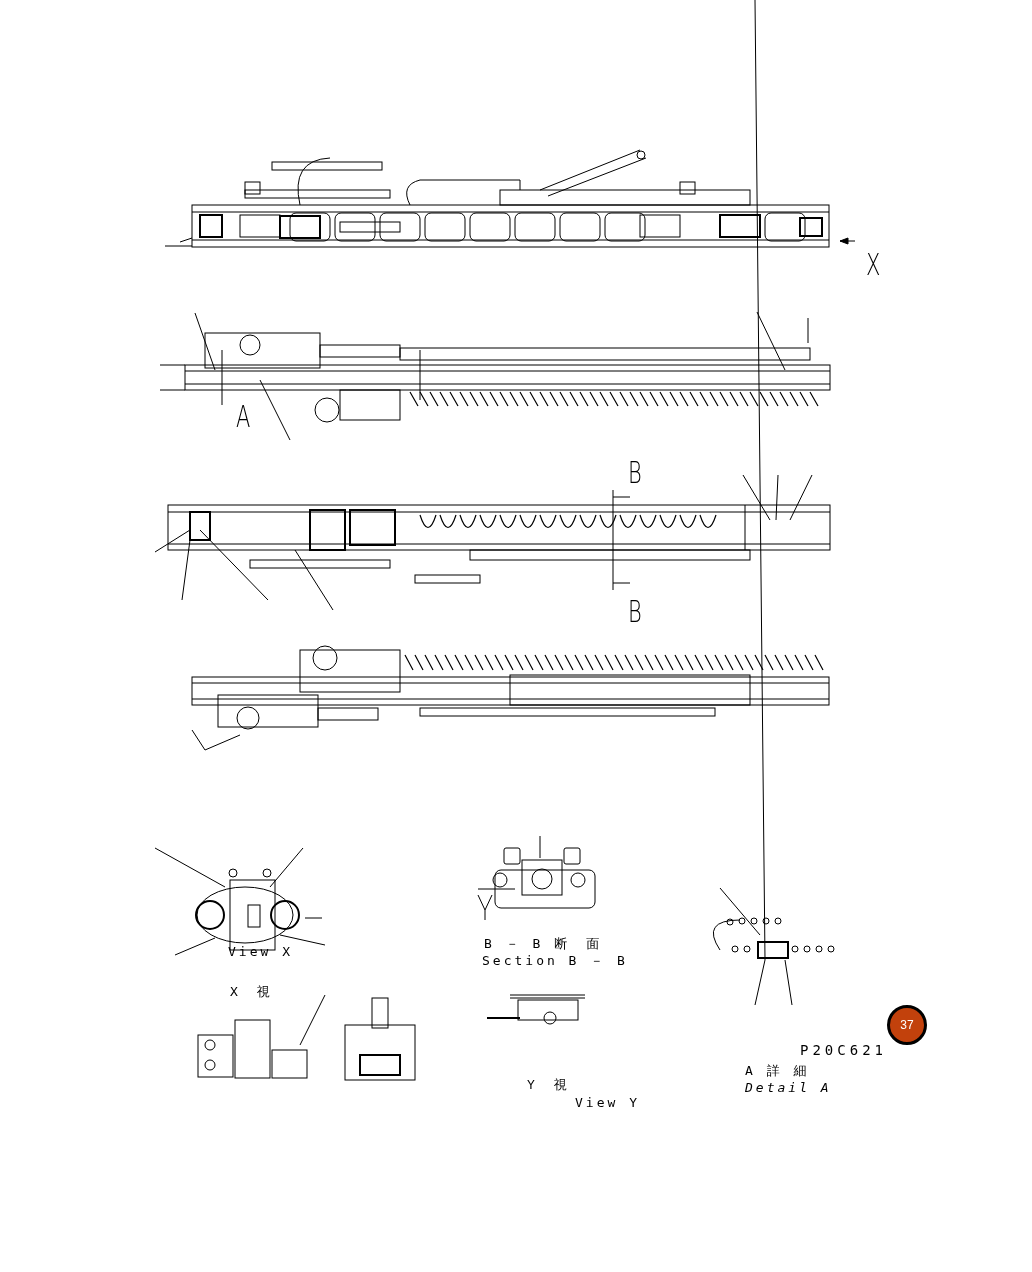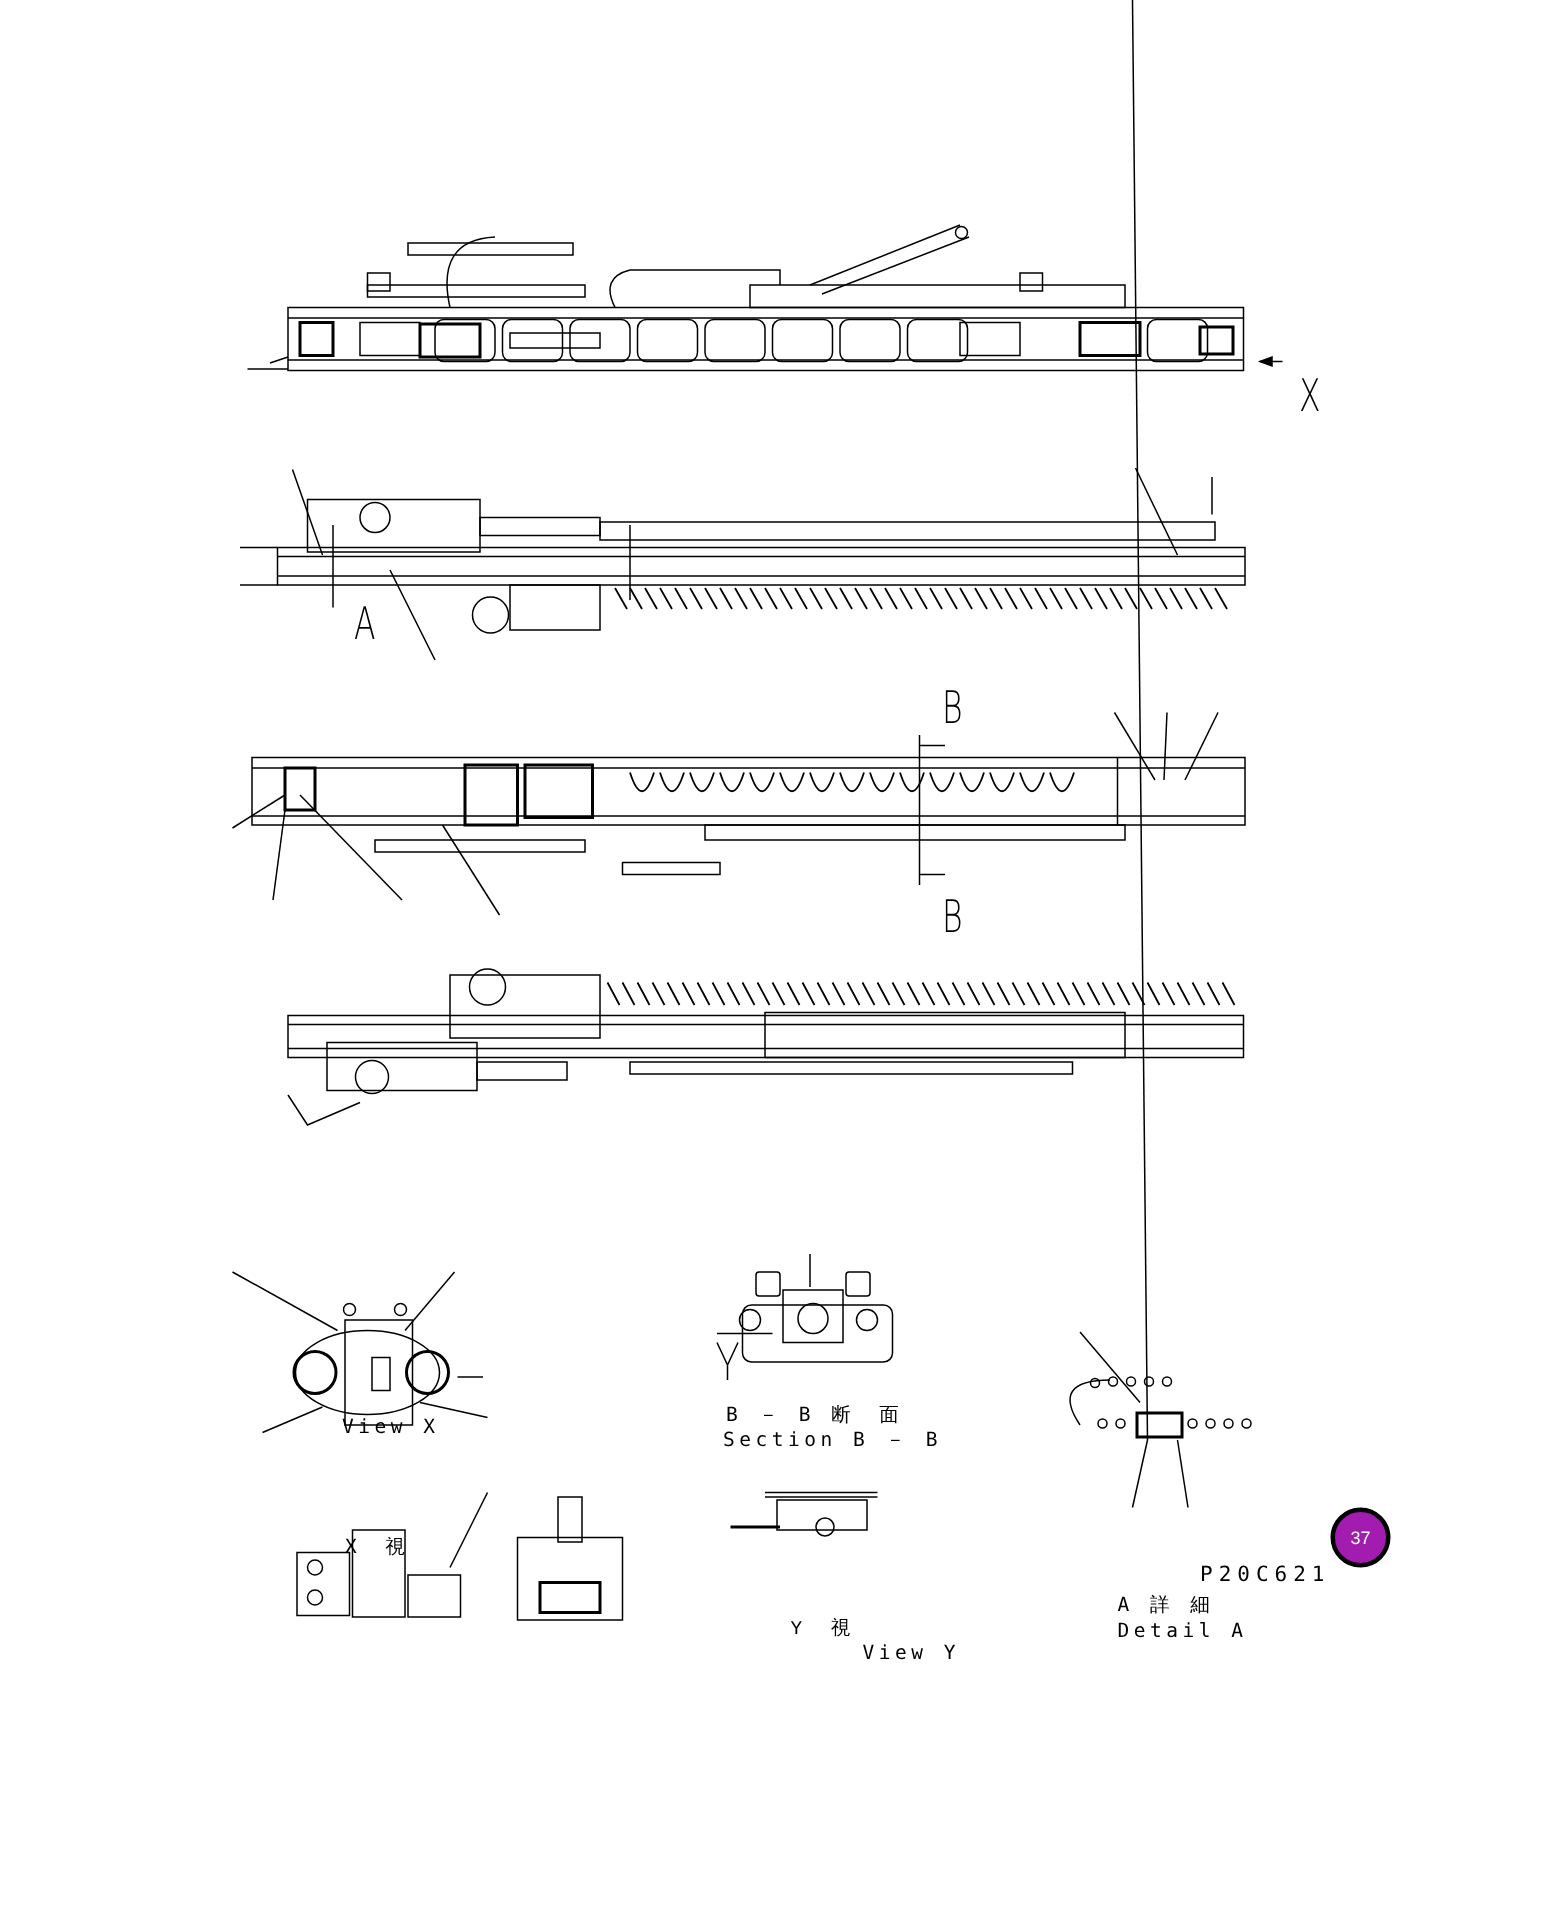--- a/index.html
+++ b/index.html
@@ -1,20 +1,20 @@
 <!DOCTYPE html>
 <html><head>
 <meta charset="utf-8">
 <style>
   html,body{margin:0;padding:0;background:#fff;}
   body{width:1032px;height:1272px;position:relative;overflow:hidden;font-family:"DejaVu Sans Mono",monospace;color:#000;}
   svg{position:absolute;left:0;top:0;}
   .lbl{position:absolute;font-family:"DejaVu Sans Mono",monospace;font-size:13px;letter-spacing:3px;white-space:nowrap;line-height:16px;}
   .big{position:absolute;font-family:"DejaVu Sans",sans-serif;font-size:30px;font-weight:200;line-height:30px;transform:scaleX(0.7);transform-origin:left top;}
-  .badge{position:absolute;left:887px;top:1005px;width:34px;height:34px;border-radius:50%;background:#a21caf;border:3px solid #000;color:#fff;font-family:"Liberation Sans",sans-serif;font-size:12px;display:flex;align-items:center;justify-content:center;}
+  .badge{position:absolute;left:887px;top:1005px;width:34px;height:34px;border-radius:50%;background:#c2410c;border:3px solid #000;color:#fff;font-family:"Liberation Sans",sans-serif;font-size:12px;display:flex;align-items:center;justify-content:center;}
   .code{position:absolute;font-family:"DejaVu Sans Mono",monospace;font-size:14px;letter-spacing:4px;}
 </style>
 </head>
 <body>
 
 <svg width="1032" height="1272" viewBox="0 0 1032 1272" fill="none" stroke="#000" stroke-width="1">
 
   <g>
     <rect x="192" y="205" width="637" height="42"></rect>
     <line x1="192" y1="212" x2="829" y2="212"></line>
@@ -192,29 +192,29 @@
     <line x1="765" y1="960" x2="755" y2="1005"></line>
     <line x1="785" y1="960" x2="792" y2="1005"></line>
   </g>
 </svg>
 
 <div class="big" style="left:866px;top:250px;">X</div>
 <div class="big" style="left:236px;top:402px;">A</div>
 <div class="big" style="left:628px;top:458px;">B</div>
 <div class="big" style="left:628px;top:597px;">B</div>
 
-<div class="lbl" style="left:230px;top:1024px;">X　視</div>
+<div class="lbl" style="left:230px;top:984px;">X　視</div>
 <div class="lbl" style="left:228px;top:944px;">View X</div>
 
 <div class="lbl" style="left:484px;top:936px;">B － B 断　面</div>
 <div class="lbl" style="left:482px;top:953px;">Section B － B</div>
 
 <div class="lbl" style="left:527px;top:1078px;font-family:Liberation Mono, monospace;">Y　視</div>
 <div class="lbl" style="left:527px;top:1095px;margin-left:48px;">View Y</div>
 
 <div class="lbl" style="left:745px;top:1063px;">A 詳 細</div>
-<div class="lbl" style="left:745px;top:1080px;">Detail A</div>
+<div class="lbl" style="left:745px;top:1080px;font-style:italic;">Detail A</div>
 
 <div class="code" style="left:800px;top:1042px;">P20C621</div>
 
 <div class="badge">
     <span>37</span>
   </div>
 
 </body></html>

